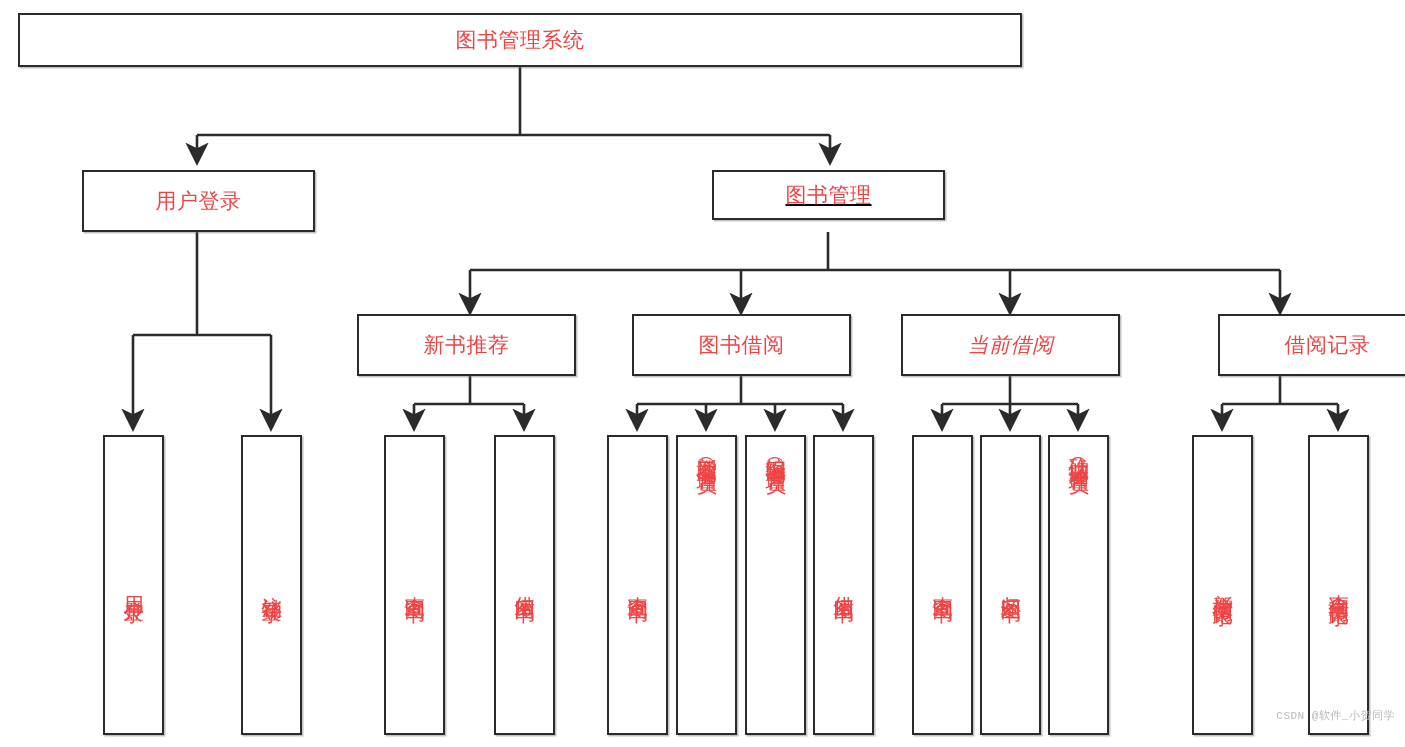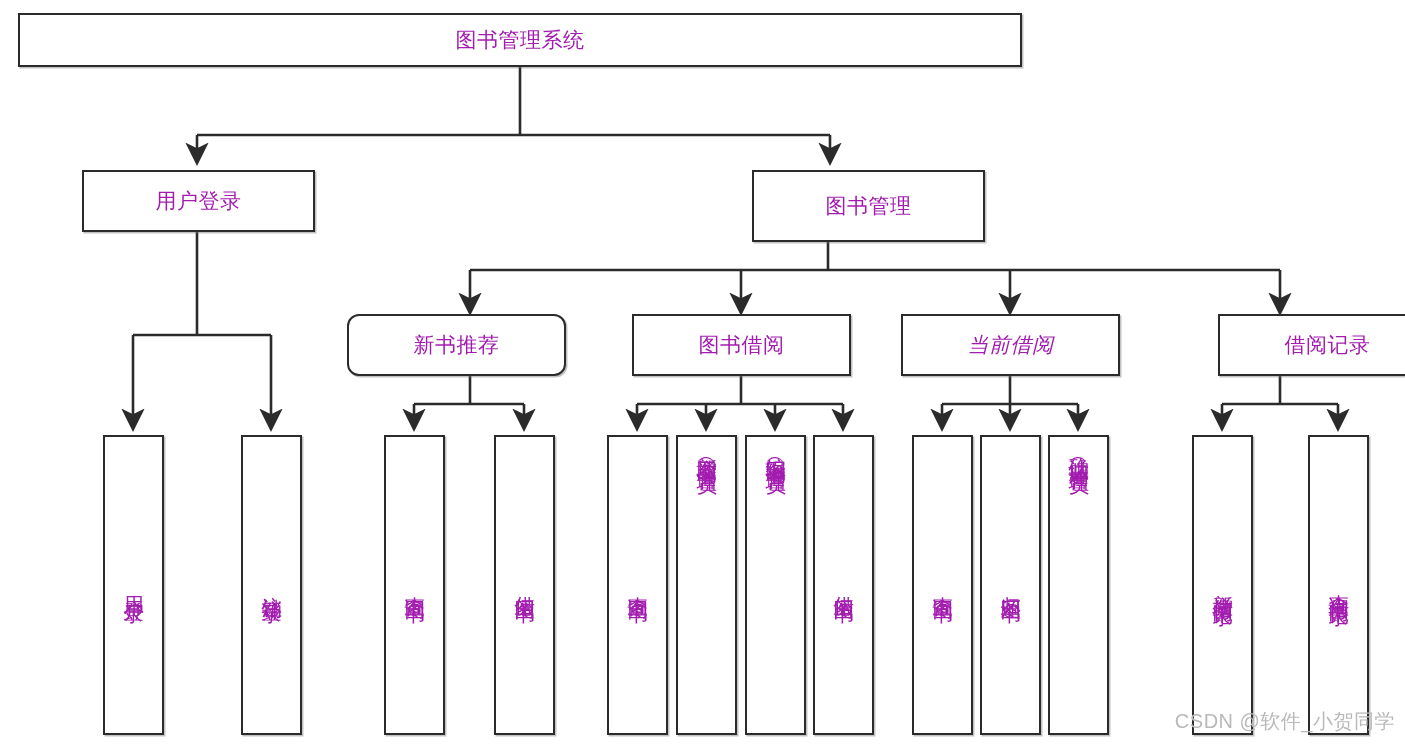--- a/index.html
+++ b/index.html
@@ -29,21 +29,21 @@
     position: absolute;
     box-sizing: border-box;
     border: 2px solid #2b2b2b;
     background: #ffffff;
     display: flex;
     align-items: center;
     justify-content: center;
     box-shadow: 1.5px 1.5px 0 rgba(120,120,120,0.45);
   }
   .node .label {
-    color: #a21caf;
+    color: #ef4444;
     font-size: 21px;
     line-height: 1.18;
     letter-spacing: 0.5px;
     white-space: nowrap;
   }
   .node.horizontal .label {
     writing-mode: horizontal-tb;
   }
   .node.vertical {
     align-items: flex-start;
@@ -58,25 +58,26 @@
     letter-spacing: 2.5px;
     white-space: nowrap;
   }
   .node.vertical.centered {
     align-items: center;
     padding-top: 0;
   }
   #watermark {
     position: absolute;
     right: 10px;
-    bottom: 12px;
-    font-size: 20px;
+    bottom: 24px;
+    font-size: 11px;
     color: #b9b9b9;
     white-space: nowrap;
     letter-spacing: 0.5px;
+    font-family: Liberation Mono, monospace;
   }
 </style>
 </head>
 <body>
 
 <div id="canvas">
 
   <svg class="connectors" viewBox="0 0 1405 747">
     <defs>
       <marker id="arrow" viewBox="0 0 12 12" refX="10" refY="6" markerWidth="9" markerHeight="9" orient="auto-start-reverse">
@@ -127,25 +128,25 @@
     </g>
   </svg>
 
   <div class="node horizontal" style="left:18px; top:13px; width:1004px; height:54px;">
     <span class="label">图书管理系统</span>
   </div>
 
   <div class="node horizontal" style="left:82px; top:170px; width:233px; height:62px;">
     <span class="label">用户登录</span>
   </div>
-  <div class="node horizontal" style="left:752px; top:170px; width:233px; height:72px;">
+  <div class="node horizontal" style="left:712px; top:170px; width:233px; height:50px;text-decoration:underline;">
     <span class="label">图书管理</span>
   </div>
 
-  <div class="node horizontal" style="left:347px; top:314px; width:219px; height:62px;border-radius:12px;">
+  <div class="node horizontal" style="left:357px; top:314px; width:219px; height:62px;">
     <span class="label">新书推荐</span>
   </div>
   <div class="node horizontal" style="left:632px; top:314px; width:219px; height:62px;text-align:center;">
     <span class="label">图书借阅</span>
   </div>
   <div class="node horizontal" style="left:901px; top:314px; width:219px; height:62px;font-style:italic;">
     <span class="label">当前借阅</span>
   </div>
   <div class="node horizontal" style="left:1170px; top:314px; width:219px; height:62px;margin-left:48px;">
     <span class="label">借阅记录</span>

